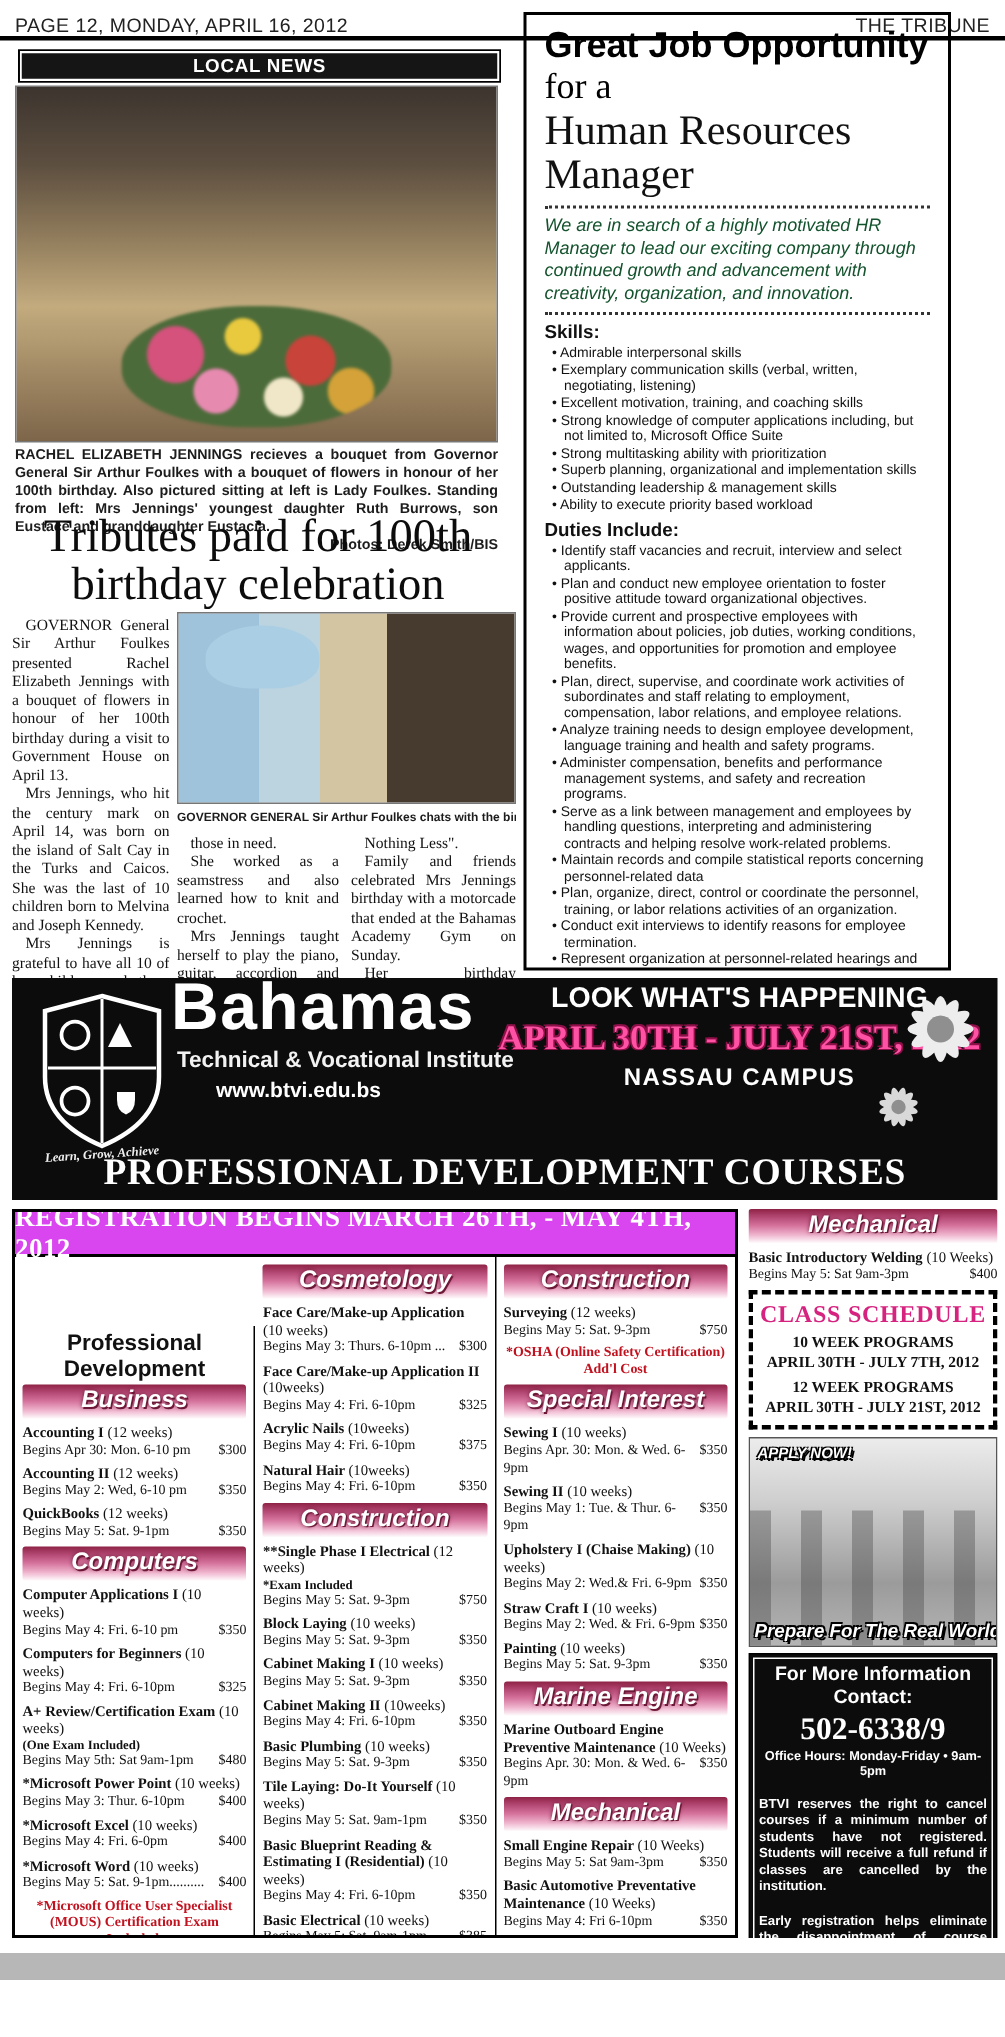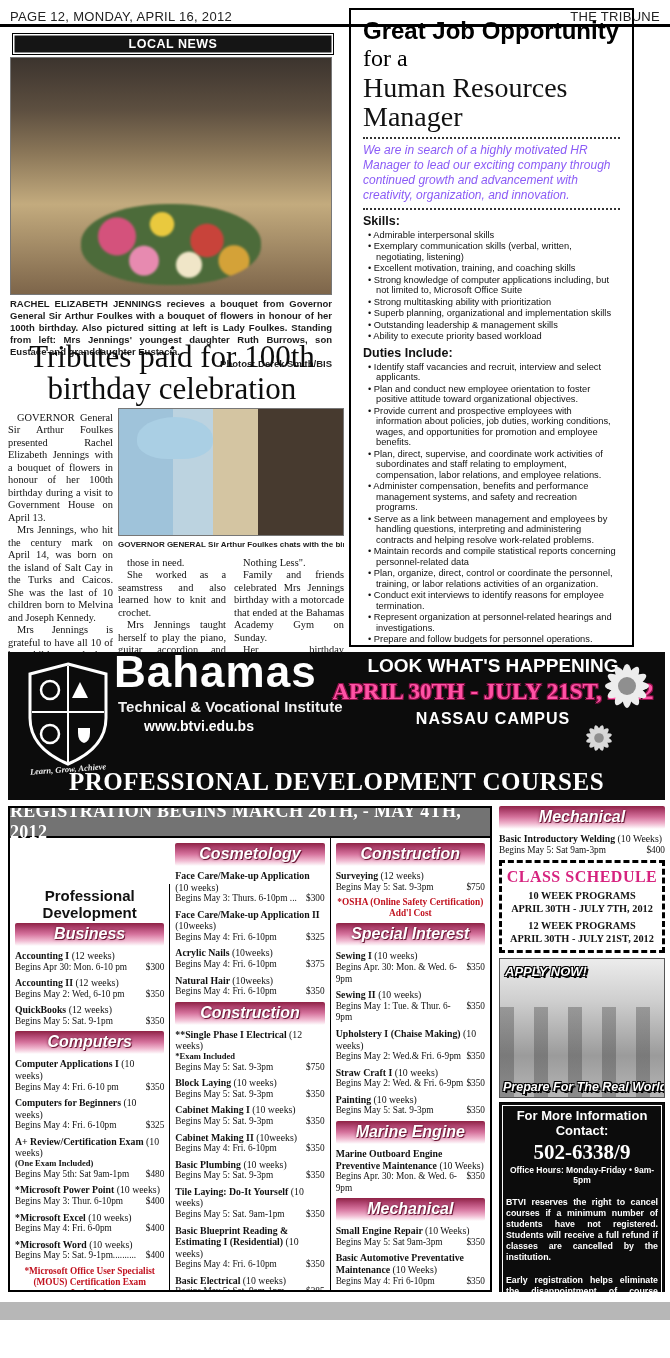--- a/index.html
+++ b/index.html
@@ -43,21 +43,21 @@
   .acol-2{left:118px;top:557px;width:108px;height:96px;}
   .acol-3{left:234px;top:557px;width:110px;height:96px;}
 
   
   .job-ad{position:absolute;left:349px;top:8px;width:285px;height:639px;border:2px solid #000;box-sizing:border-box;
           padding:8px 12px;font-family:"Liberation Sans","DejaVu Sans",sans-serif;overflow:hidden;}
   .ad-title{font:bold 24px/1.05 "Liberation Sans",sans-serif;color:#000;}
   .ad-title .tail{font:400 24px "Liberation Serif",serif;}
   .ad-title2{font:400 28px/1.05 "Liberation Serif",serif;margin-top:1px;}
   .dots{border-top:2.5px dotted #333;margin:5px 0 4px;}
-  .ad-intro{font:italic 12px/1.25 "Liberation Sans",sans-serif;color:#8b5cf6;}
+  .ad-intro{font:italic 12px/1.25 "Liberation Sans",sans-serif;color:#14532d;}
   .ad-h{font:bold 12.5px/1.2 "Liberation Sans",sans-serif;margin:4px 0 1px;}
   .ad-ul{margin:0;padding:0 0 0 13px;list-style:none;}
   .ad-ul li{font:9.3px/1.13 "Liberation Sans",sans-serif;margin:0 0 1px;text-indent:-8px;}
   .ad-ul li::before{content:"•  ";}
 
   
   .btvi-banner{position:absolute;left:8px;top:652px;width:657px;height:148px;background:#0c0c0c;overflow:hidden;color:#fff;}
   .crest{position:absolute;left:14px;top:8px;}
   .crest-motto{position:absolute;left:10px;top:112px;width:100px;text-align:center;
                font:italic bold 8.5px "Liberation Serif",serif;color:#eee;transform:rotate(-4deg);}
@@ -68,21 +68,21 @@
   .dates{position:absolute;left:318px;top:27px;width:334px;text-align:center;
          font:bold 23px/1.1 "Liberation Serif",serif;color:#ff52a5;
          text-shadow:1px 1px 0 #8d1048,-1px -1px 0 #8d1048,1px -1px 0 #8d1048,-1px 1px 0 #8d1048;}
   .campus{position:absolute;left:340px;top:58px;width:290px;text-align:center;font:bold 16px "Liberation Sans",sans-serif;letter-spacing:1px;}
   .prof-dev{position:absolute;left:0;bottom:4px;width:100%;text-align:center;
             font:bold 25px "Liberation Serif",serif;letter-spacing:.5px;}
   .daisy{position:absolute;}
 
   
   .course-box{position:absolute;left:8px;top:806px;width:484px;height:486px;border:2.5px solid #000;box-sizing:border-box;overflow:hidden;}
-  .reg-banner{height:28px;background:#737373;color:#fff;display:flex;align-items:center;justify-content:center;
+  .reg-banner{height:28px;background:#d946ef;color:#fff;display:flex;align-items:center;justify-content:center;
               font:bold 18px "Liberation Serif",serif;letter-spacing:.3px;border-bottom:2px solid #000;}
   .cols{display:flex;height:452px;}
   .course-col{flex:1;padding:3px 5px;overflow:hidden;}
   .cols .course-col:nth-child(1){border-right:1.5px solid #000;margin-top:46px;}
   .cols .course-col:nth-child(2){border-right:1.5px solid #000;}
   .col-header{font:bold 15px/1.1 "Liberation Sans",sans-serif;text-align:center;margin:1px 0 2px;}
   .sec-banner{margin:2px 0 4px;padding:2px 0 3px;text-align:center;border-radius:2px;
               background:linear-gradient(180deg,#8e2245 0%,#b14671 22%,#d5729c 48%,#efb4cd 75%,#ffffff 100%);}
   .sec-banner span{font:italic bold 16px "Liberation Sans",sans-serif;color:#fff;
                    text-shadow:1px 1px 0 #6d1837,0 0 3px #6d1837;}
@@ -103,21 +103,21 @@
   .cs-title{font:bold 16px/1.2 "Liberation Serif",serif;color:#d6237f;letter-spacing:.5px;}
   .cs-l{font:bold 10.3px/1.25 "Liberation Serif",serif;}
   .cs-group{margin-top:4px;text-align:center;}
   .photo4{position:relative;height:140px;border:1px solid #555;box-sizing:border-box;overflow:hidden;
           background:linear-gradient(180deg,#ececec 0%,#cfcfcf 30%,#9b9b9b 70%,#b5b5b5 100%);}
   .photo4::before{content:"";position:absolute;inset:0;
           background:repeating-linear-gradient(90deg,rgba(60,60,60,.35) 0 14px,transparent 14px 34px);
           top:35%;}
   .outline-txt{position:absolute;color:#fff;font-family:"Liberation Sans",sans-serif;font-weight:bold;font-style:italic;
           text-shadow:1px 1px 0 #000,-1px -1px 0 #000,1px -1px 0 #000,-1px 1px 0 #000,2px 2px 0 #000;}
-  .apply-now{left:5px;top:5px;font-size:13px;}
+  .apply-now{left:5px;top:5px;font-size:10px;}
   .prepare{left:3px;bottom:3px;font-size:12.5px;white-space:nowrap;}
   .info-box{margin-top:4px;background:#0c0c0c;border:1px solid #000;box-shadow:inset 0 0 0 2px #0c0c0c,inset 0 0 0 3px #fff;
             color:#fff;padding:6px 6px 4px;text-align:center;}
   .ib-head{font:bold 13px/1.15 "Liberation Sans",sans-serif;}
   .ib-phone{font:bold 21px/1.15 "Liberation Serif",serif;margin:1px 0;}
   .ib-hours{font:bold 8.5px/1.2 "Liberation Sans",sans-serif;margin-bottom:4px;}
   .ib-note{font:bold 8.8px/1.25 "Liberation Sans",sans-serif;text-align:justify;margin:12px 0 5px;}
 
   .gray-strip{position:absolute;left:0;top:1302px;width:670px;height:18px;background:#b7b7b7;}
 </style>
@@ -183,20 +183,21 @@
         <li>Superb planning, organizational and implementation skills</li>
         <li>Outstanding leadership &amp; management skills</li>
         <li>Ability to execute priority based workload</li>
       </ul>
     <div class="ad-h">Duties Include:</div>
     <ul class="ad-ul">
         <li>Identify staff vacancies and recruit, interview and select applicants.</li>
         <li>Plan and conduct new employee orientation to foster positive attitude toward organizational objectives.</li>
         <li>Provide current and prospective employees with information about policies, job duties, working conditions, wages, and opportunities for promotion and employee benefits.</li>
         <li>Plan, direct, supervise, and coordinate work activities of subordinates and staff relating to employment, compensation, labor relations, and employee relations.</li>
+        <li>Analyze training needs to design employee development, language training and health and safety programs.</li>
         <li>Administer compensation, benefits and performance management systems, and safety and recreation programs.</li>
         <li>Serve as a link between management and employees by handling questions, interpreting and administering contracts and helping resolve work-related problems.</li>
         <li>Maintain records and compile statistical reports concerning personnel-related data</li>
         <li>Plan, organize, direct, control or coordinate the personnel, training, or labor relations activities of an organization.</li>
         <li>Conduct exit interviews to identify reasons for employee termination.</li>
         <li>Represent organization at personnel-related hearings and investigations.</li>
         <li>Prepare and follow budgets for personnel operations.</li>
         <li>Develop, administer and evaluate applicant tests.</li>
         <li>Develop and/or administer special projects in areas such as employee awards.</li>
       </ul>

